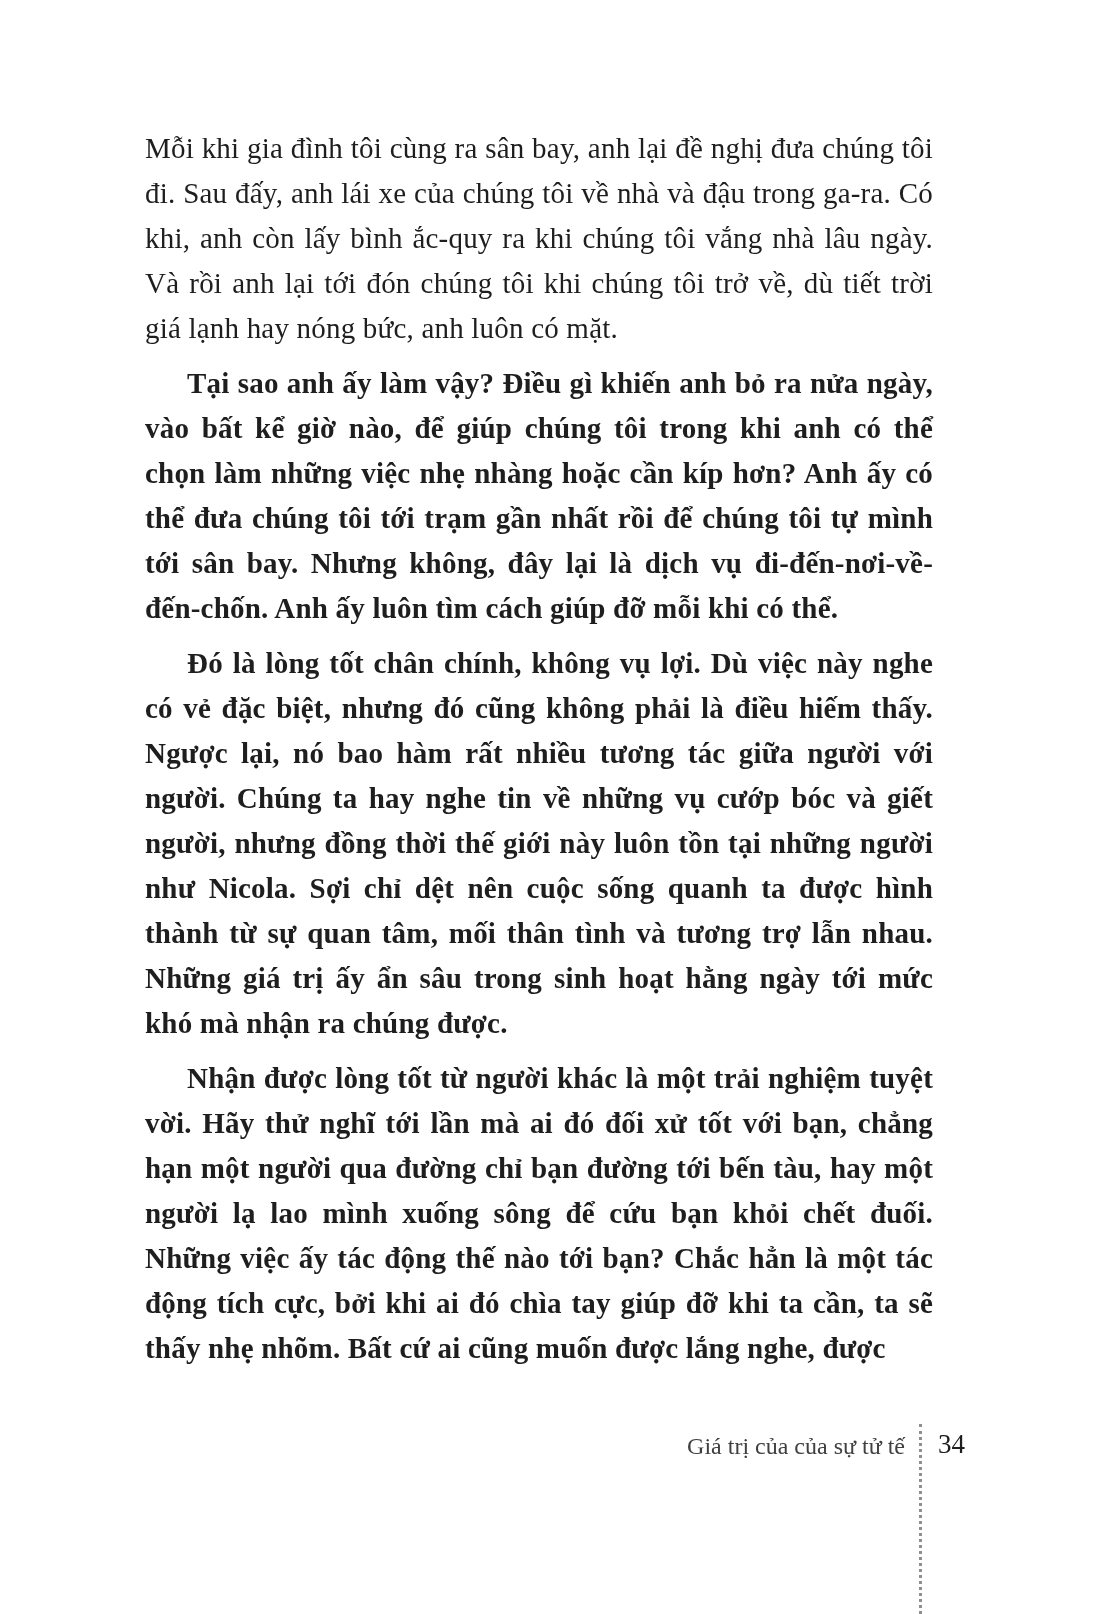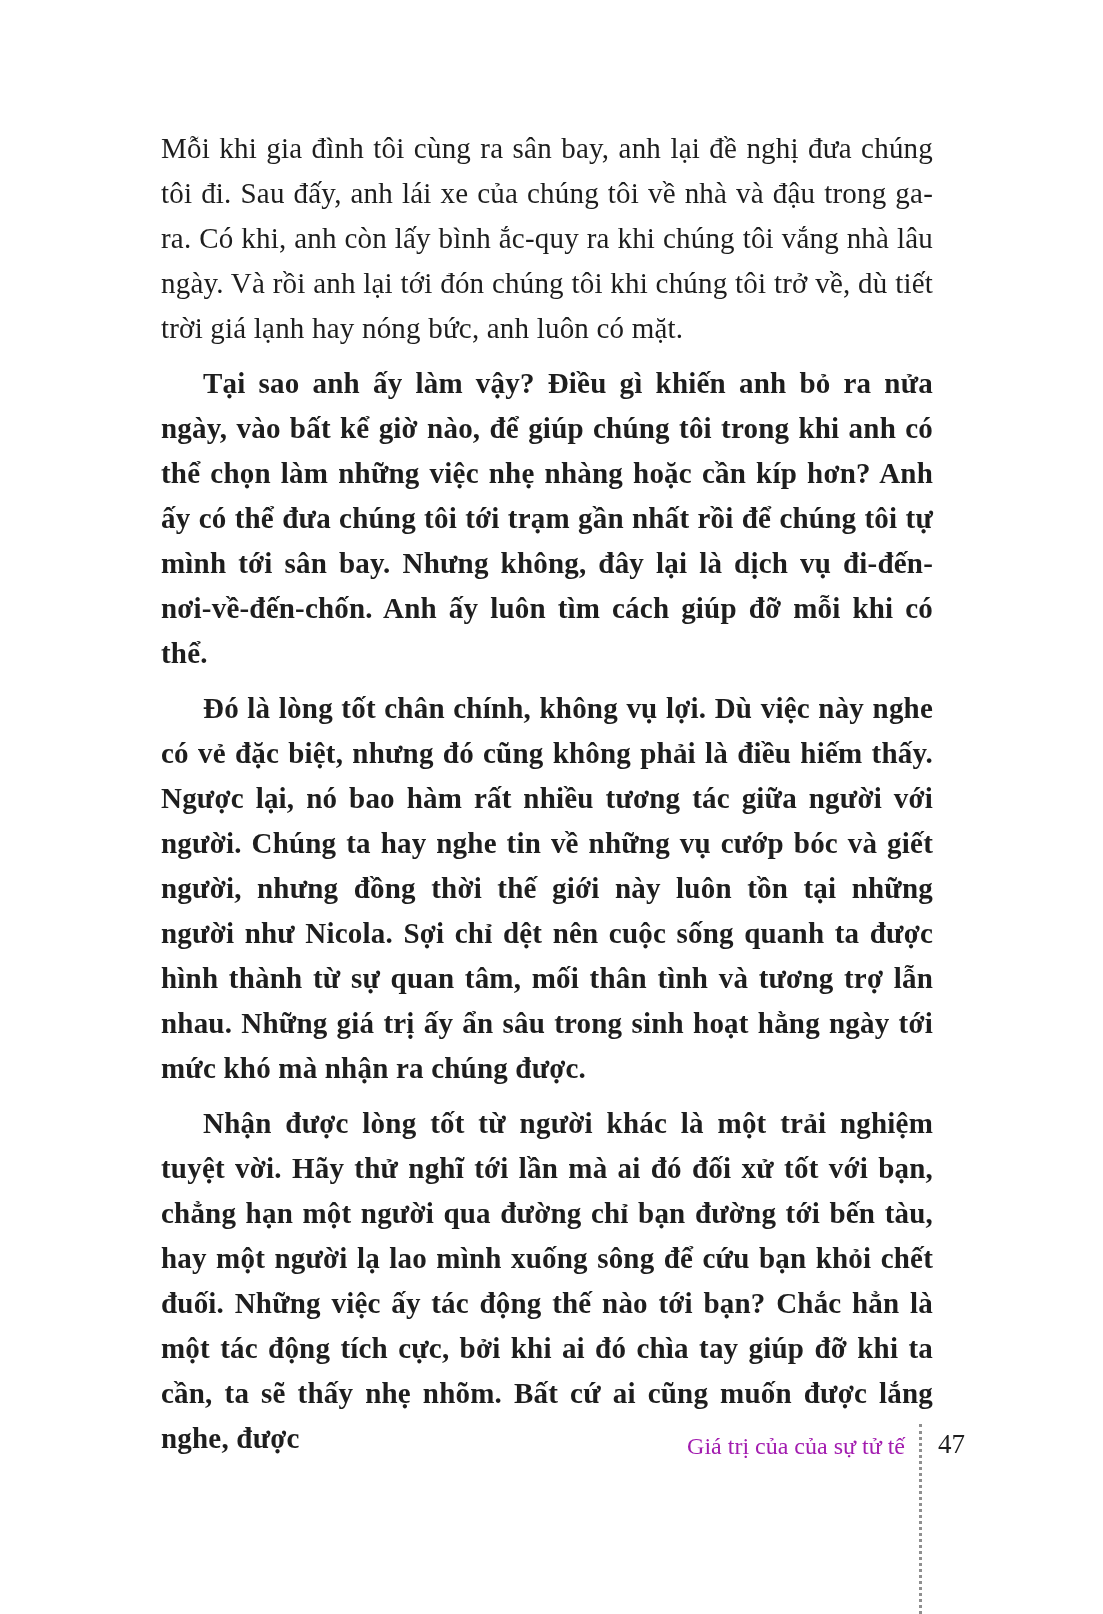--- a/index.html
+++ b/index.html
@@ -16,37 +16,37 @@
     color: #1e1e1e;
     overflow: hidden;
   }
   .content {
     position: absolute;
     left: 145px;
     top: 126px;
     width: 788px;
   }
   .content p {
-    margin: 0 0 10px 16px;
+    margin: 0 0 10px 0;
     font-size: 29px;
     line-height: 45px;
     text-align: justify;
     letter-spacing: 0.2px;
   }
   .content p.indent {
     text-indent: 42px;
     font-weight: bold;
   }
   .footer-title {
     position: absolute;
     top: 1432px;
     right: 198px;
     font-size: 24px;
     line-height: 28px;
-    color: #a21caf;
+    color: #404040;
     white-space: nowrap;
   }
   .footer-divider {
     position: absolute;
     left: 919px;
     top: 1424px;
     height: 190px;
     width: 0;
     border-left: 3px dotted #8f8f8f;
   }
@@ -68,15 +68,15 @@
     <p>Mỗi khi gia đình tôi cùng ra sân bay, anh lại đề nghị đưa chúng tôi đi. Sau đấy, anh lái xe của chúng tôi về nhà và đậu trong ga-ra. Có khi, anh còn lấy bình ắc-quy ra khi chúng tôi vắng nhà lâu ngày. Và rồi anh lại tới đón chúng tôi khi chúng tôi trở về, dù tiết trời giá lạnh hay nóng bức, anh luôn có mặt.</p>
     <p class="indent">Tại sao anh ấy làm vậy? Điều gì khiến anh bỏ ra nửa ngày, vào bất kể giờ nào, để giúp chúng tôi trong khi anh có thể chọn làm những việc nhẹ nhàng hoặc cần kíp hơn? Anh ấy có thể đưa chúng tôi tới trạm gần nhất rồi để chúng tôi tự mình tới sân bay. Nhưng không, đây lại là dịch vụ đi-đến-nơi-về-đến-chốn. Anh ấy luôn tìm cách giúp đỡ mỗi khi có thể.</p>
     <p class="indent">Đó là lòng tốt chân chính, không vụ lợi. Dù việc này nghe có vẻ đặc biệt, nhưng đó cũng không phải là điều hiếm thấy. Ngược lại, nó bao hàm rất nhiều tương tác giữa người với người. Chúng ta hay nghe tin về những vụ cướp bóc và giết người, nhưng đồng thời thế giới này luôn tồn tại những người như Nicola. Sợi chỉ dệt nên cuộc sống quanh ta được hình thành từ sự quan tâm, mối thân tình và tương trợ lẫn nhau. Những giá trị ấy ẩn sâu trong sinh hoạt hằng ngày tới mức khó mà nhận ra chúng được.</p>
     <p class="indent">Nhận được lòng tốt từ người khác là một trải nghiệm tuyệt vời. Hãy thử nghĩ tới lần mà ai đó đối xử tốt với bạn, chẳng hạn một người qua đường chỉ bạn đường tới bến tàu, hay một người lạ lao mình xuống sông để cứu bạn khỏi chết đuối. Những việc ấy tác động thế nào tới bạn? Chắc hẳn là một tác động tích cực, bởi khi ai đó chìa tay giúp đỡ khi ta cần, ta sẽ thấy nhẹ nhõm. Bất cứ ai cũng muốn được lắng nghe, được</p>
   </div>
 
   <div class="footer-title">Giá trị của của sự tử tế</div>
 
   <div class="footer-divider"></div>
 
-  <div class="footer-page-number">47</div>
+  <div class="footer-page-number">34</div>
 
 </div>
 
 </body></html>

